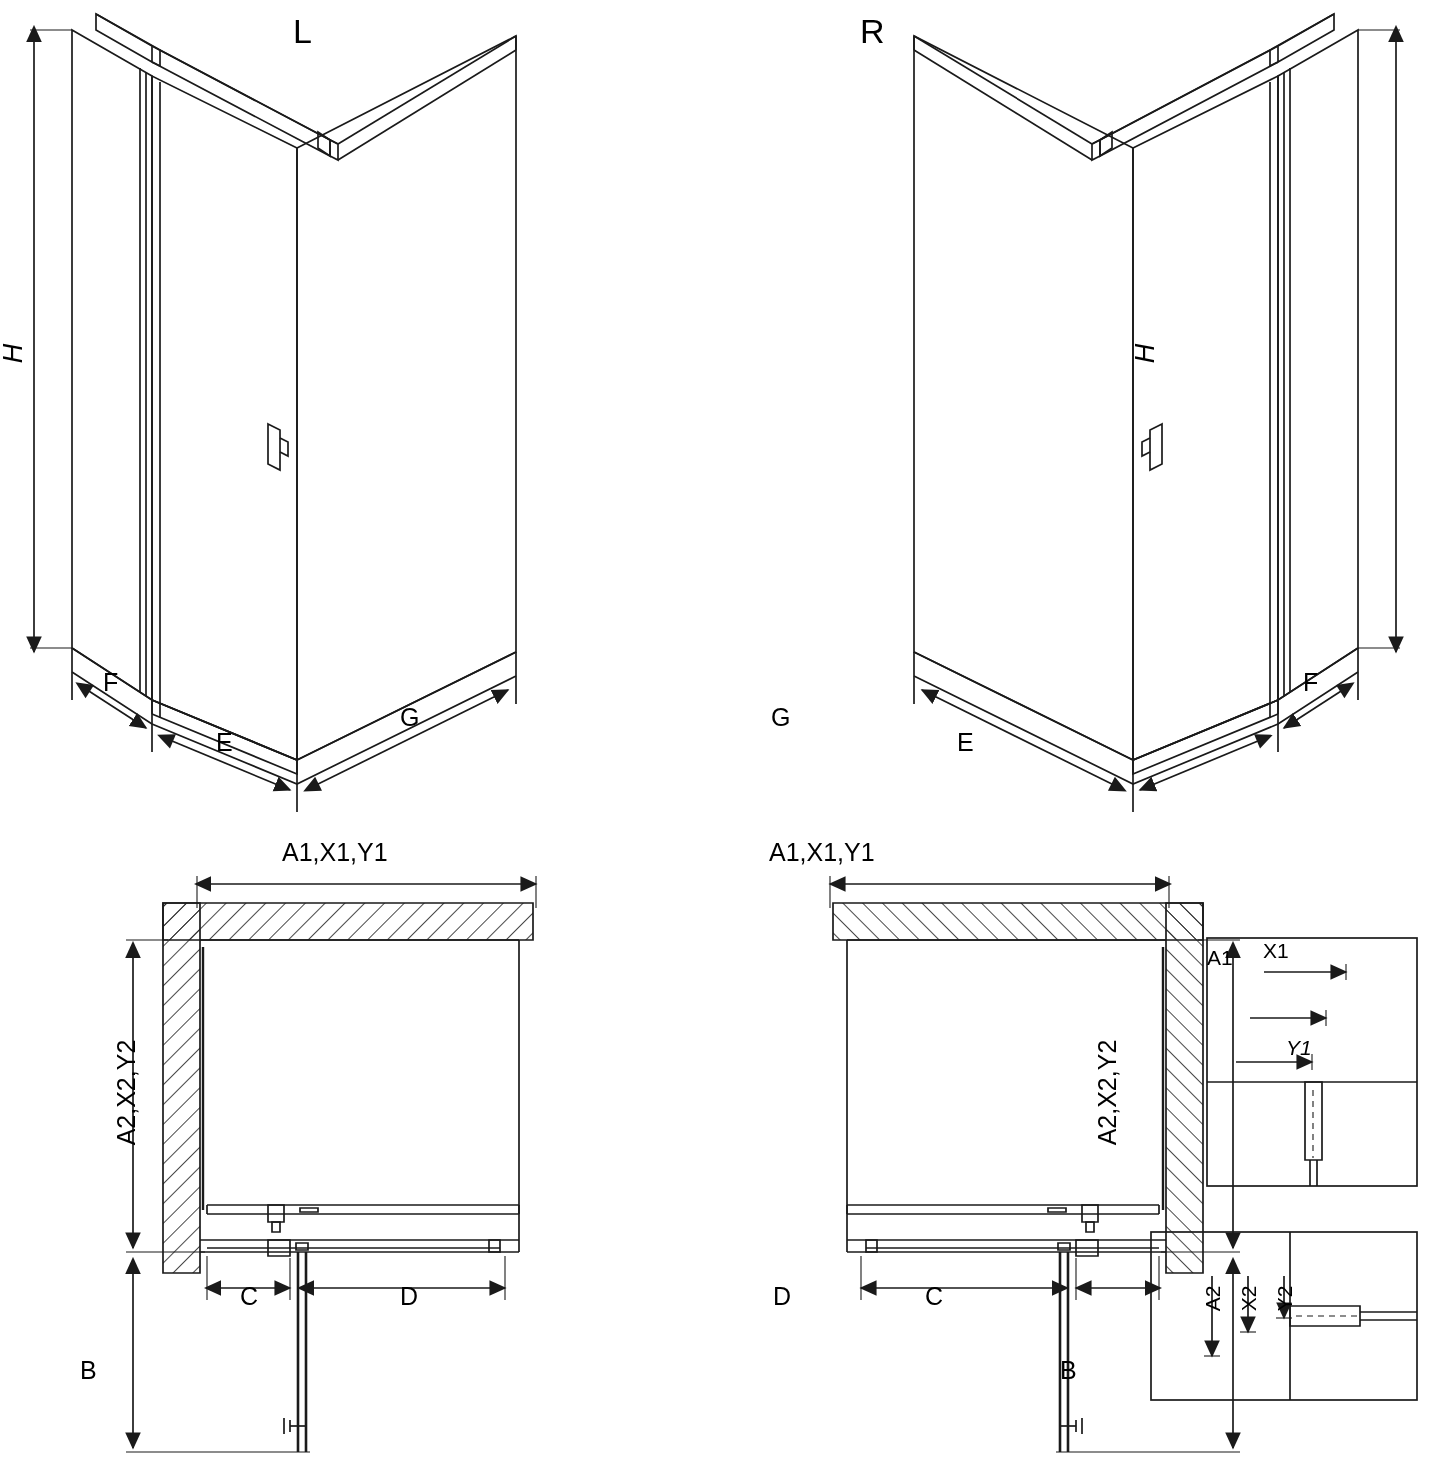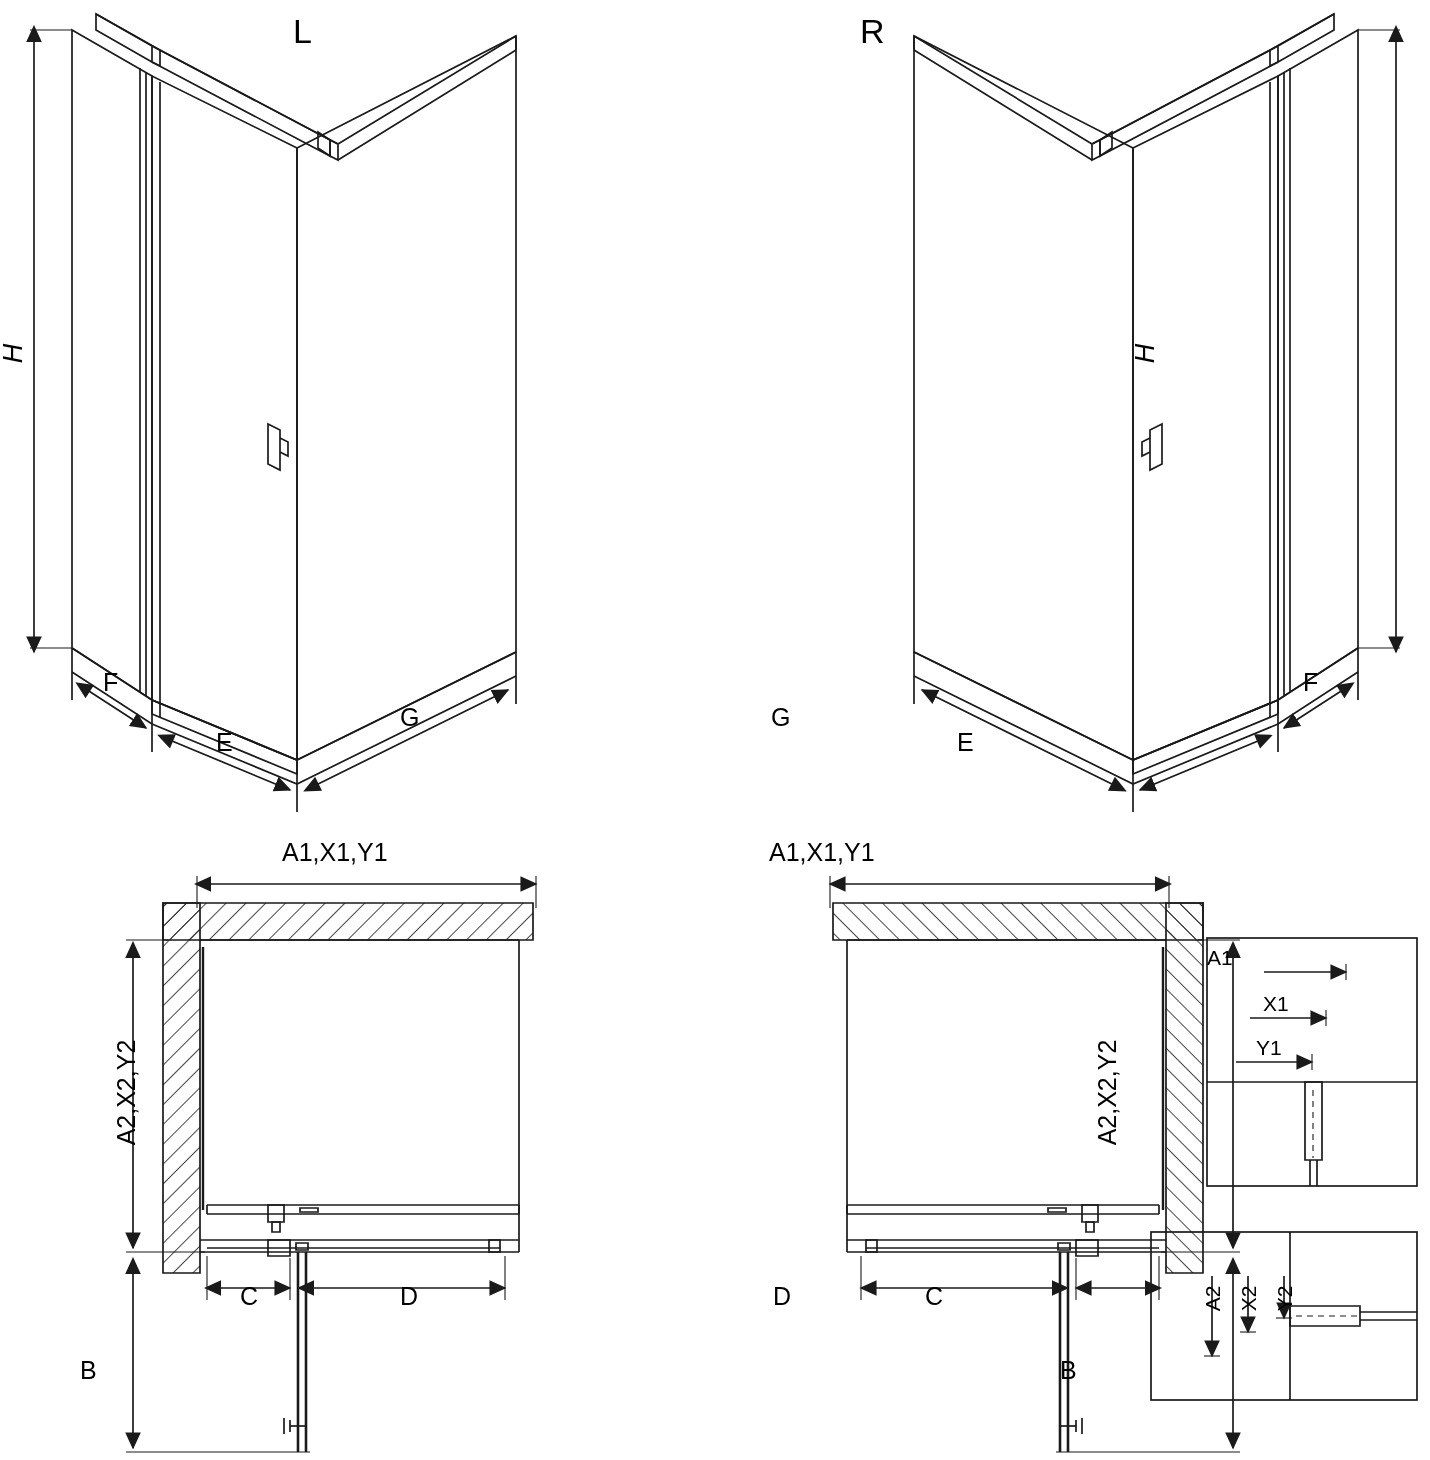--- a/index.html
+++ b/index.html
@@ -328,20 +328,20 @@
   <div class="lbl dim" style="left:400px; top:1284px;">D</div>
   <div class="lbl dim" style="left:80px; top:1358px;">B</div>
 
   <div class="lbl dim" style="left:769px; top:840px;">A1,X1,Y1</div>
   <div class="lbl dim rot-90" style="left:1017px; top:1080px; width:180px; text-align:center;">A2,X2,Y2</div>
   <div class="lbl dim" style="left:925px; top:1284px;">C</div>
   <div class="lbl dim" style="left:773px; top:1284px;">D</div>
   <div class="lbl dim" style="left:1060px; top:1358px;">B</div>
 
   <div class="lbl dim-small" style="left:1207px; top:947px;">A1</div>
-  <div class="lbl dim-small" style="left:1263px; top:993px;">X1</div>
-  <div class="lbl dim-small" style="left:1256px; top:1037px;">Y1</div>
+  <div class="lbl dim-small" style="left:1263px; top:940px;">X1</div>
+  <div class="lbl dim-small" style="left:1286px; top:1037px;font-style:italic;">Y1</div>
 
   <div class="lbl dim-small rot-90" style="left:1175px; top:1288px; width:74px; text-align:center;">A2</div>
   <div class="lbl dim-small rot-90" style="left:1211px; top:1288px; width:74px; text-align:center;">X2</div>
   <div class="lbl dim-small rot-90" style="left:1247px; top:1288px; width:74px; text-align:center;">Y2</div>
 
 </div>
 
 </body></html>

